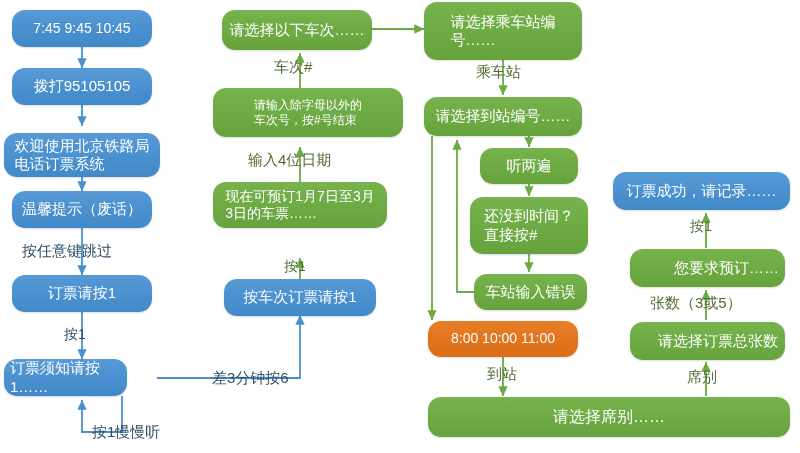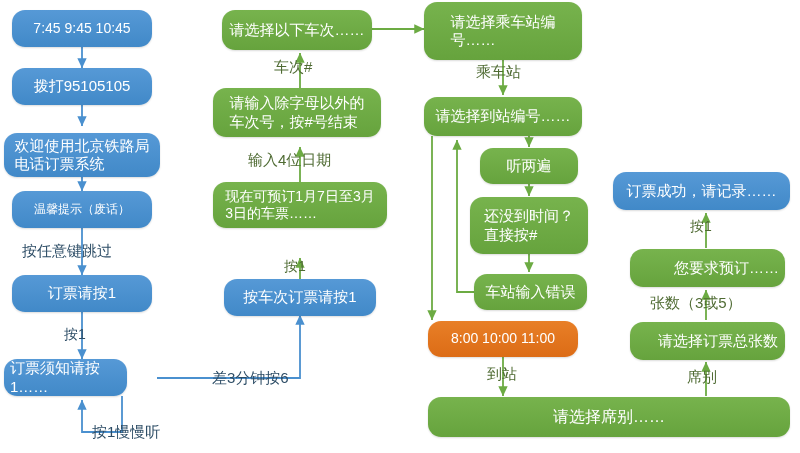--- a/index.html
+++ b/index.html
@@ -107,40 +107,40 @@
       <span>7:45 9:45 10:45</span>
     </div>
 
   <div class="node blue" style="left:12px;  top:68px;  width:140px; height:37px;  font-size:15px;">
       <span>拨打95105105</span>
     </div>
 
   <div class="node blue" style="left:4px;   top:133px; width:156px; height:44px; font-size:15px; white-space:pre-line;"><span>欢迎使用北京铁路局
 电话订票系统</span></div>
 
-  <div class="node blue" style="left:12px;  top:191px; width:140px; height:37px; font-size:12px;">
+  <div class="node blue" style="left:12px;  top:191px; width:140px; height:37px; font-size:15px;">
       <span>温馨提示（废话）</span>
     </div>
 
   <div class="node blue" style="left:12px;  top:275px; width:140px; height:37px; font-size:15px;">
       <span>订票请按1</span>
     </div>
 
   <div class="node blue" style="left:4px;   top:359px; width:123px; height:37px; font-size:15px;">
       <span>订票须知请按1……</span>
     </div>
 
   <div class="node blue" style="left:224px; top:279px; width:152px; height:37px; font-size:15px;">
       <span>按车次订票请按1</span>
     </div>
 
   <div class="node green" style="left:213px; top:182px; width:174px; height:46px; font-size:14px; white-space:pre-line;"><span>现在可预订1月7日至3月
 3日的车票……</span></div>
 
-  <div class="node green" style="left:213px; top:88px;  width:168px; height:49px; font-size:15px; white-space:pre-line;"><span>请输入除字母以外的
+  <div class="node green" style="left:213px; top:88px;  width:190px; height:49px; font-size:12px; white-space:pre-line;"><span>请输入除字母以外的
 车次号，按#号结束</span></div>
 
   <div class="node green" style="left:222px; top:10px;  width:150px; height:40px; font-size:15px;">
       <span>请选择以下车次……</span>
     </div>
 
   <div class="node green" style="left:424px; top:2px;  width:158px; height:58px; font-size:15px; white-space:pre-line;"><span>请选择乘车站编
 号……</span></div>
 
   <div class="node green" style="left:424px; top:97px; width:158px; height:39px; font-size:15px;">

